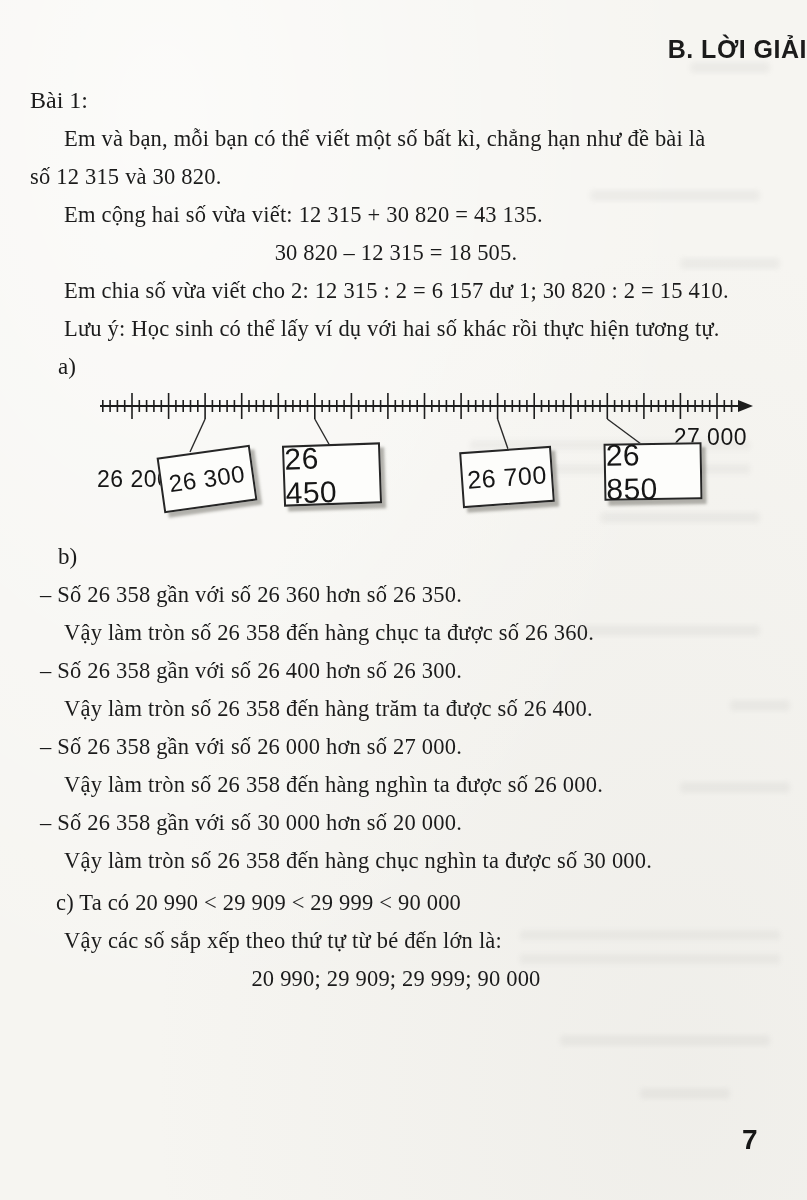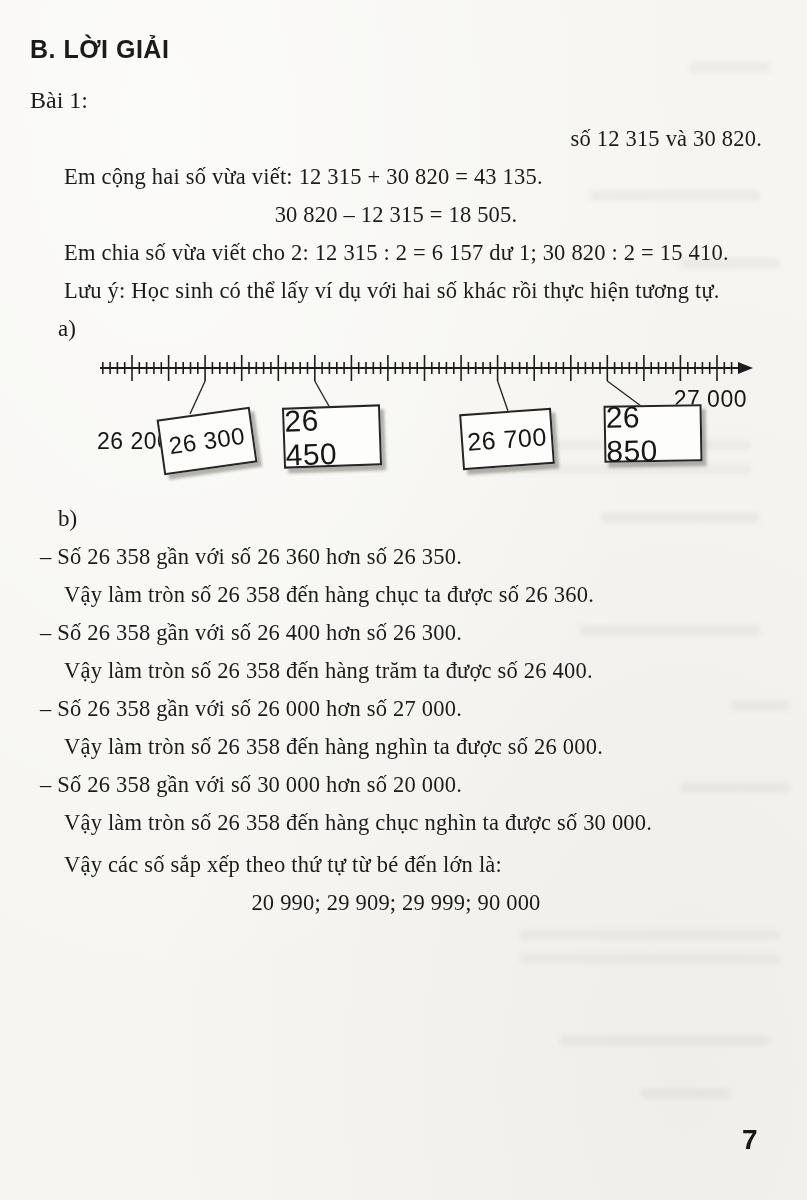--- a/index.html
+++ b/index.html
@@ -22,33 +22,34 @@
   .ghost.block{
     height:46px;
     background:repeating-linear-gradient(#8a8a88 0 10px, transparent 10px 24px);
     opacity:.08;
   }
   .section-title{
     margin:34px 0 0 30px;
     font-family:"Liberation Sans", sans-serif;
     font-size:25px;font-weight:bold;letter-spacing:.5px;
     line-height:30px;
+    text-align:right;
   }
   .ex-title{
     margin:20px 0 0 30px;
     font-size:24px;font-weight:normal;line-height:32px;
   }
   .ex-title.ex2{margin-top:6px;line-height:30px;}
   .textblock{margin:4px 45px 0 30px;}
   .line{
     font-size:22.5px;line-height:38px;letter-spacing:.2px;
     white-space:nowrap;
   }
   .line.indent{padding-left:34px;}
-  .line.flush{padding-left:0;text-align:right;}
+  .line.flush{padding-left:0;}
   .line.center{text-align:center;white-space:normal;}
   .line.bullet{padding-left:10px;}
   .line.vay{padding-left:34px;}
   .line.c-label{padding-left:26px;}
   .part-label{
     margin:4px 0 0 58px;
     font-size:23px;line-height:30px;
   }
   .numberline{
     position:relative;
@@ -95,20 +96,21 @@
   <div class="ghost" style="left:730px;top:700px;width:60px;"></div>
   <div class="ghost" style="left:680px;top:782px;width:110px;"></div>
   <div class="ghost block" style="left:520px;top:930px;width:260px;"></div>
   <div class="ghost" style="left:560px;top:1035px;width:210px;"></div>
   <div class="ghost" style="left:640px;top:1088px;width:90px;"></div>
 
   <h1 class="section-title">B. LỜI GIẢI</h1>
 
   <h2 class="ex-title">Bài 1:</h2>
   <div class="textblock">
+      <div class="line indent">Em và bạn, mỗi bạn có thể viết một số bất kì, chẳng hạn như đề bài là</div>
       <div class="line flush">số 12 315 và 30 820.</div>
       <div class="line indent">Em cộng hai số vừa viết: 12 315 + 30 820 = 43 135.</div>
       <div class="line center">30 820 – 12 315 = 18 505.</div>
       <div class="line indent">Em chia số vừa viết cho 2: 12 315 : 2 = 6 157 dư 1; 30 820 : 2 = 15 410.</div>
       <div class="line indent">Lưu ý: Học sinh có thể lấy ví dụ với hai số khác rồi thực hiện tương tự.</div>
     </div>
 
   <div class="part-label">a)</div>
 
   <div class="numberline">
@@ -222,18 +224,19 @@
       <div class="line bullet">– Số 26 358 gần với số 26 360 hơn số 26 350.</div>
       <div class="line vay">Vậy làm tròn số 26 358 đến hàng chục ta được số 26 360.</div>
       <div class="line bullet">– Số 26 358 gần với số 26 400 hơn số 26 300.</div>
       <div class="line vay">Vậy làm tròn số 26 358 đến hàng trăm ta được số 26 400.</div>
       <div class="line bullet">– Số 26 358 gần với số 26 000 hơn số 27 000.</div>
       <div class="line vay">Vậy làm tròn số 26 358 đến hàng nghìn ta được số 26 000.</div>
       <div class="line bullet">– Số 26 358 gần với số 30 000 hơn số 20 000.</div>
       <div class="line vay">Vậy làm tròn số 26 358 đến hàng chục nghìn ta được số 30 000.</div>
     </div>
   <div class="textblock">
+      <div class="line c-label">c) Ta có 20 990 &lt; 29 909 &lt; 29 999 &lt; 90 000</div>
       <div class="line vay">Vậy các số sắp xếp theo thứ tự từ bé đến lớn là:</div>
       <div class="line center">20 990; 29 909; 29 999; 90 000</div>
     </div>
 
   <div class="page-number">7</div>
 </div>
 
 </body></html>

